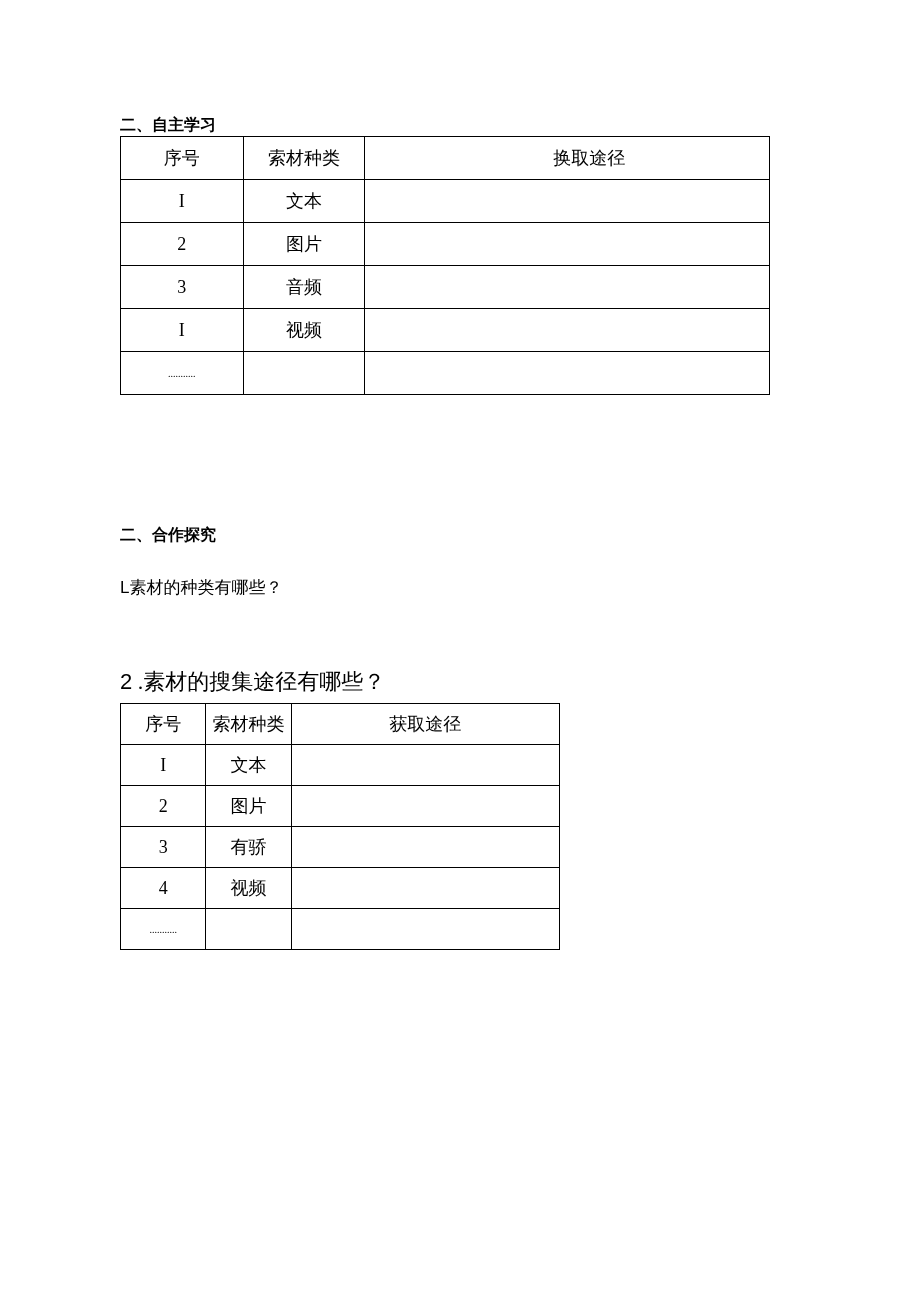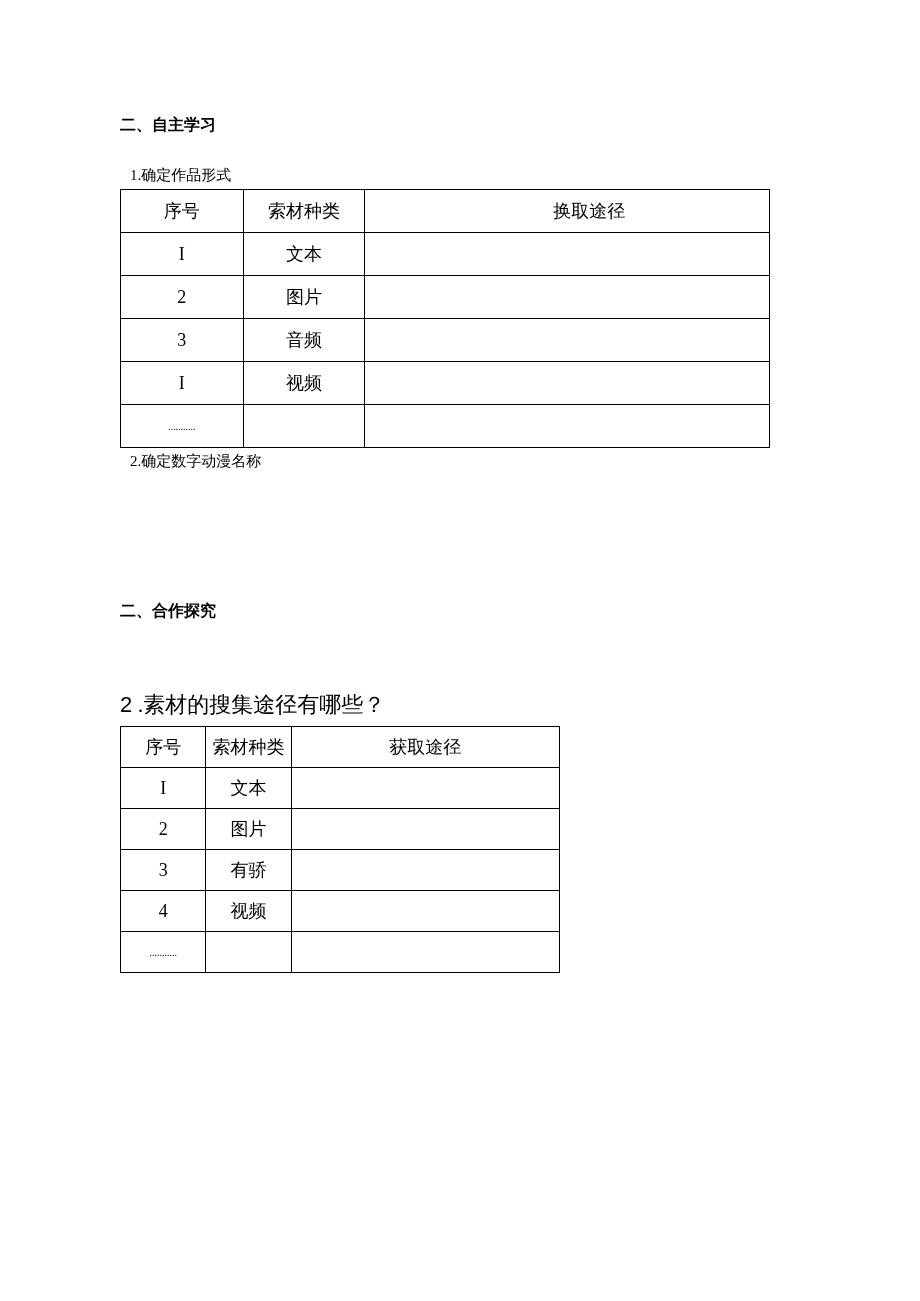--- a/index.html
+++ b/index.html
@@ -89,21 +89,20 @@
     letter-spacing: 0px;
   }
 </style>
 </head>
 <body>
 
 <div class="page">
 
   <div class="heading">二、自主学习</div>
 
-  <div class="sub-line">1.确定作品形式</div>
 
   <table class="t1">
     <tbody>
         <tr>
       <th class="col-a">序号</th>
       <th class="col-b">索材种类</th>
       <th class="col-c">换取途径</th>
     </tr>
     <tr>
       <td class="col-a">I</td>
@@ -126,26 +125,28 @@
       <td class="col-c"></td>
     </tr>
     <tr>
       <td class="col-a dots">...........</td>
       <td class="col-b"></td>
       <td class="col-c"></td>
     </tr>
   </tbody>
     </table>
 
-  <div class="sub-line-2">2.确定数字动漫名称</div>
 
   <div class="spacer-lg"></div>
 
   <div class="heading">二、合作探究</div>
 
+  <div class="ques">
+    <span class="ques-num-l">L</span><span>素材的种类有哪些？</span>
+  </div>
 
   <div class="ques-2">
     <span class="ques-num-l">2</span><span> .素材的搜集途径有哪些？</span>
   </div>
 
   <table class="t2">
     <tbody>
         <tr>
       <th class="col-a">序号</th>
       <th class="col-b">索材种类</th>

